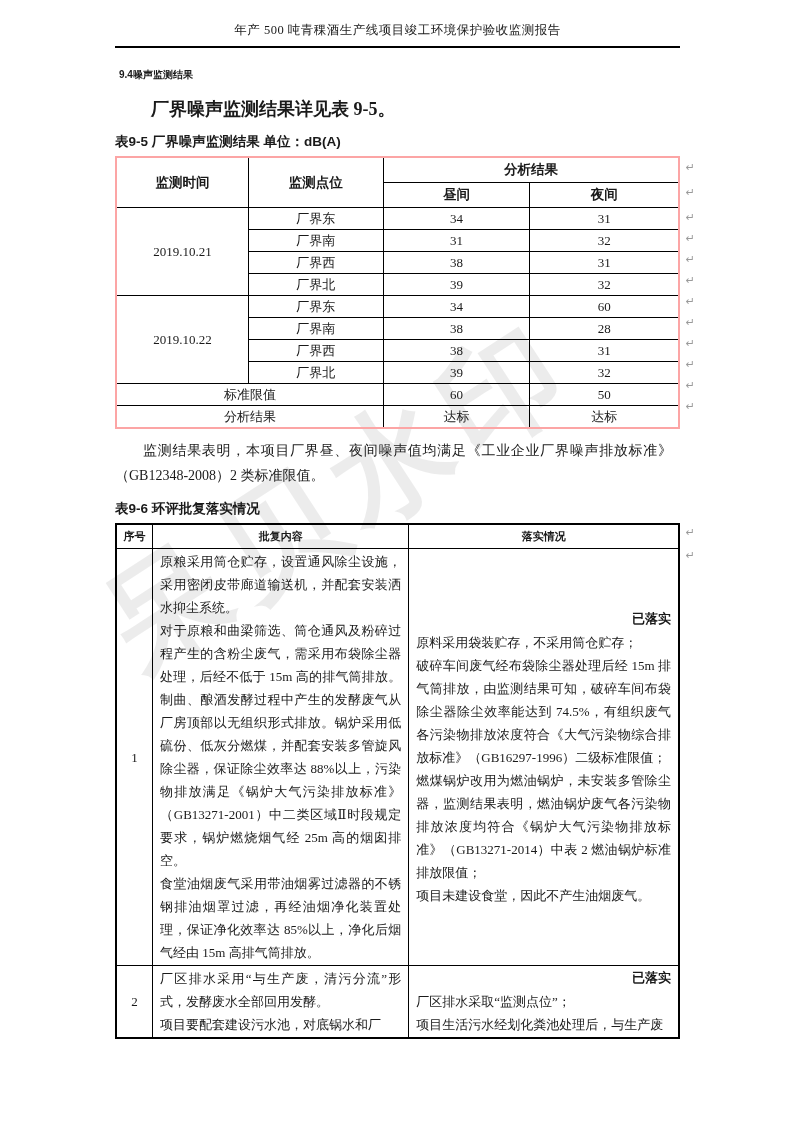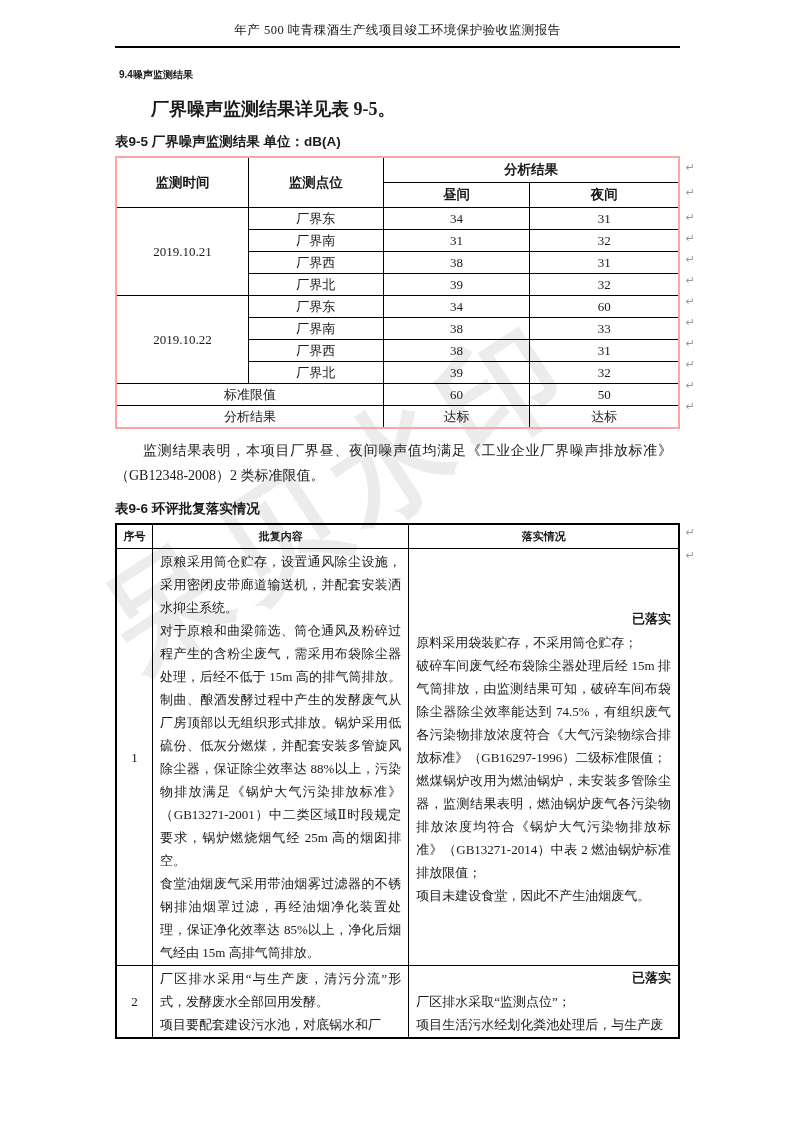--- a/index.html
+++ b/index.html
@@ -96,21 +96,21 @@
             </tr>
             <tr>
               <td rowspan="4">2019.10.22</td>
               <td>厂界东</td>
               <td>34</td>
               <td>60</td>
             </tr>
             <tr>
               <td>厂界南</td>
               <td>38</td>
-              <td>33</td>
+              <td>28</td>
             </tr>
             <tr>
               <td>厂界西</td>
               <td>38</td>
               <td>31</td>
             </tr>
             <tr>
               <td>厂界北</td>
               <td>39</td>
               <td>32</td>

